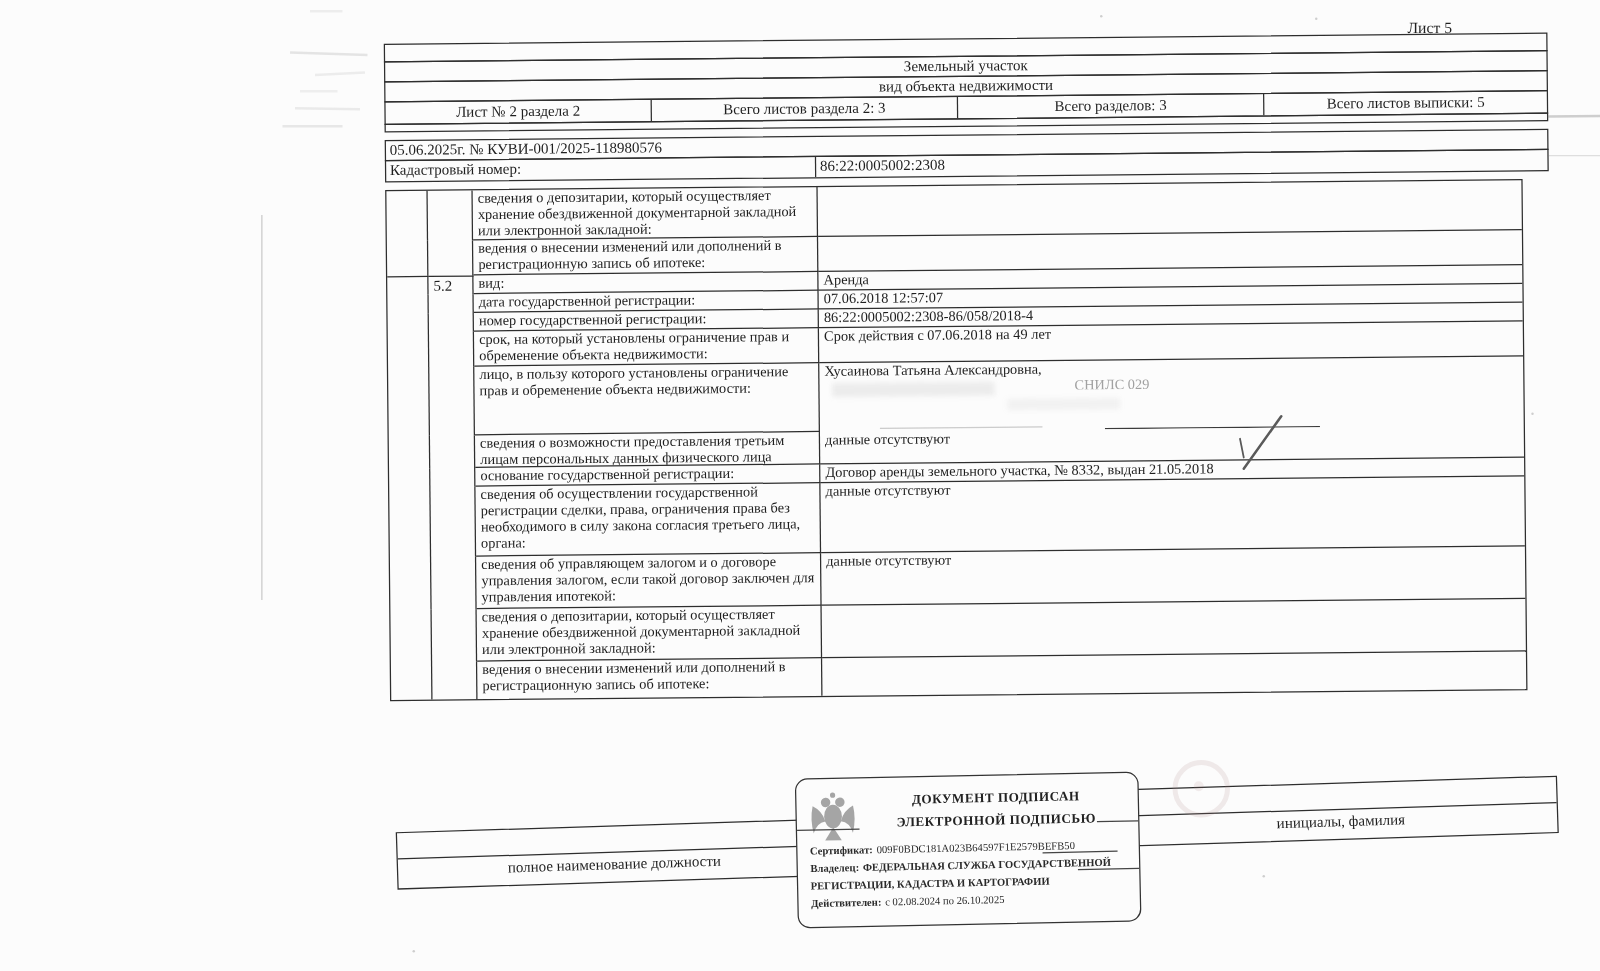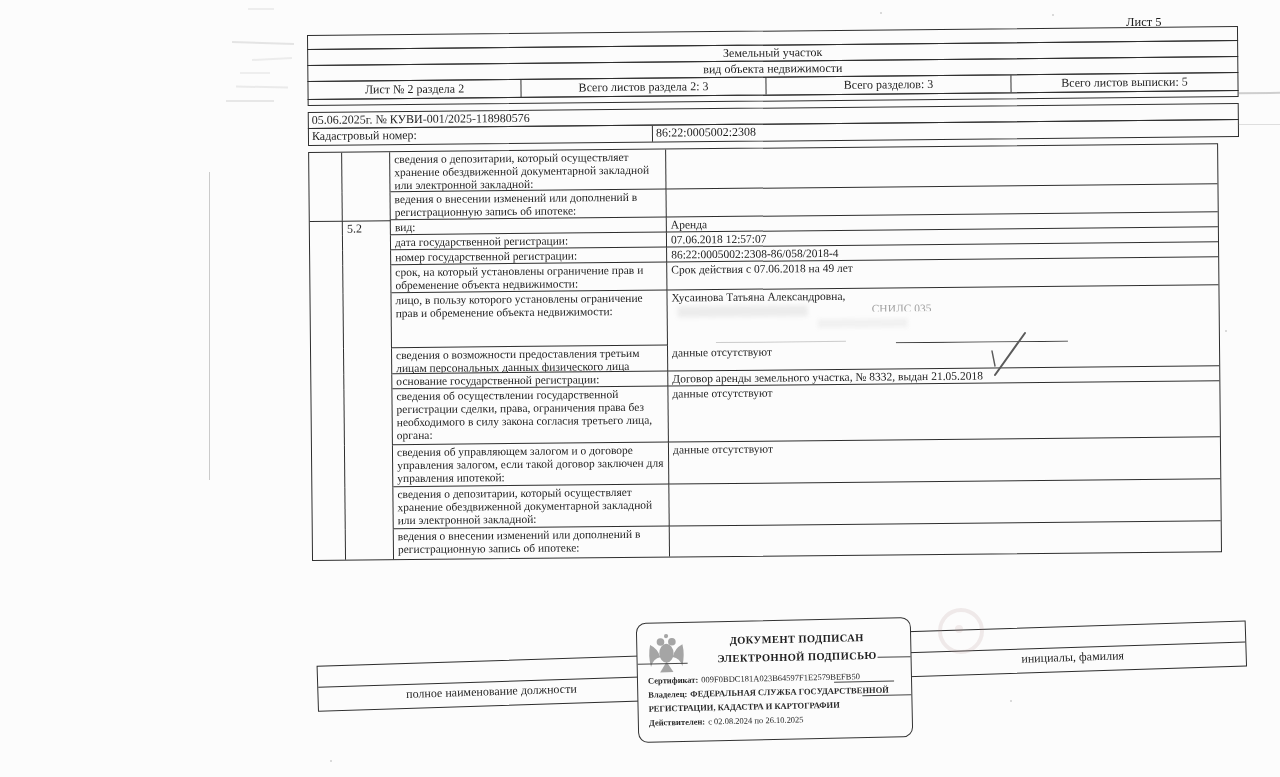--- a/index.html
+++ b/index.html
@@ -30,21 +30,21 @@
   .h-g{height:18px;display:flex;}
   .h-g .hc{box-sizing:border-box;font-size:12px;padding:1px 0 0 3px;overflow:hidden;}
   .h-g .hc.lab{width:344px;border-right:1px solid #2e2e2e;}
   .h-g .hc.val{flex:1;}
 
   
   #main-table{width:910px;margin-top:6px;border:1.5px solid #2e2e2e;box-sizing:border-box;}
   .trow{display:flex;box-sizing:border-box;}
   .trow .c{box-sizing:border-box;overflow:hidden;}
   .c1{width:33px;border-right:1px solid #2e2e2e;}
-  .c2{width:48px;border-right:1px solid #2e2e2e;font-size:12px;padding:1px 0 0 4px;}
+  .c2{width:36px;border-right:1px solid #2e2e2e;font-size:12px;padding:1px 0 0 4px;}
   .c3{width:276px;border-right:1px solid #2e2e2e;border-bottom:1px solid #2e2e2e;padding:1px 4px 0 4px;}
   .c4{flex:1;border-bottom:1px solid #2e2e2e;padding:1px 4px 0 4px;position:relative;}
   .trow.group-start .c1,.trow.group-start .c2{border-top:1px solid #2e2e2e;}
   .trow.last .c3,.trow.last .c4{border-bottom:none;}
   .h40{height:40px}.h28{height:28px}.h15{height:15px}.h55{height:55px}
   .h26{height:26px}.h56{height:56px}.h42{height:42px}.h30{height:30px}
   .c4.no-bb{border-bottom:none;}
   .faded-line{height:9px;overflow:hidden;color:rgba(70,70,70,.5);padding-left:200px;}
   .smudge{position:absolute;left:10px;top:16px;width:130px;height:11px;
     background:rgba(140,140,140,.14);filter:blur(2px);}
@@ -144,21 +144,21 @@
       <div class="c c2"></div>
       <div class="c c3">срок, на который установлены ограничение прав и обременение объекта недвижимости:</div>
       <div class="c c4">Срок действия с 07.06.2018 на 49 лет</div>
     </div>
     <div class="trow h55">
       <div class="c c1"></div>
       <div class="c c2"></div>
       <div class="c c3">лицо, в пользу которого установлены ограничение прав и обременение объекта недвижимости:</div>
       <div class="c c4 no-bb">
         <div>Хусаинова Татьяна Александровна,</div>
-        <div class="faded-line"><span>СНИЛС 035</span></div>
+        <div class="faded-line"><span>СНИЛС 029</span></div>
         <div class="smudge"></div>
         <div class="smudge2"></div>
         <div class="partial-line"></div>
         <div class="partial-line2"></div>
       </div>
     </div>
     <div class="trow h26">
       <div class="c c1"></div>
       <div class="c c2"></div>
       <div class="c c3">сведения о возможности предоставления третьим лицам персональных данных физического лица</div>

